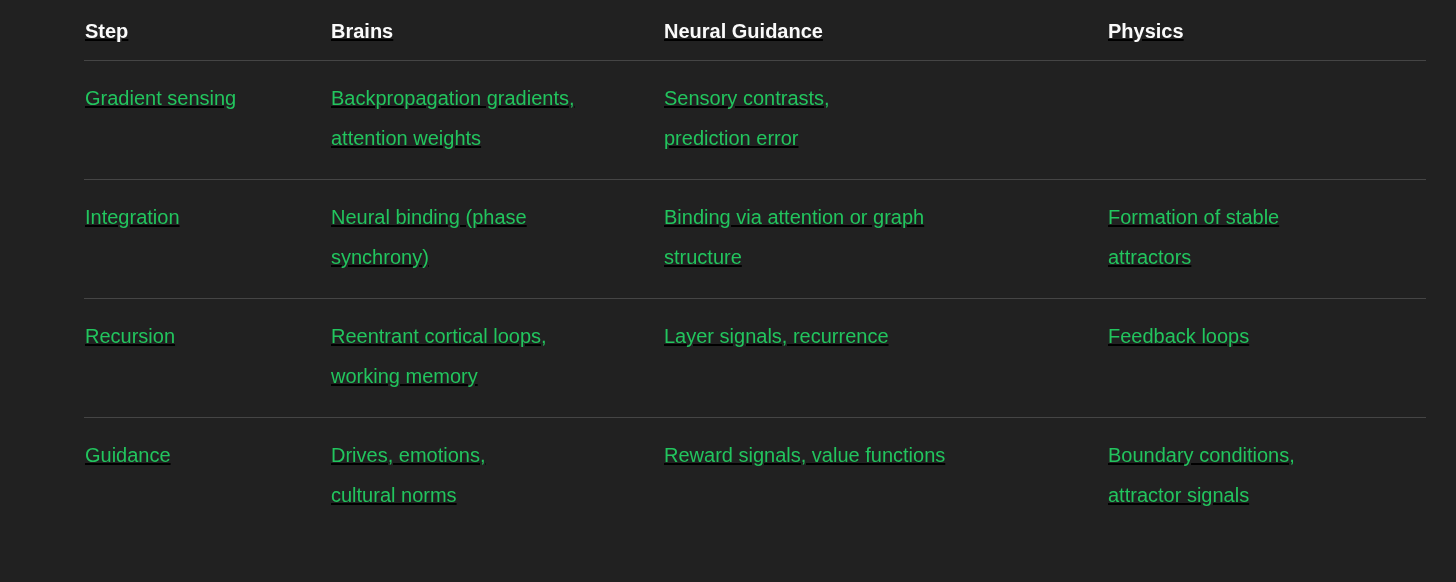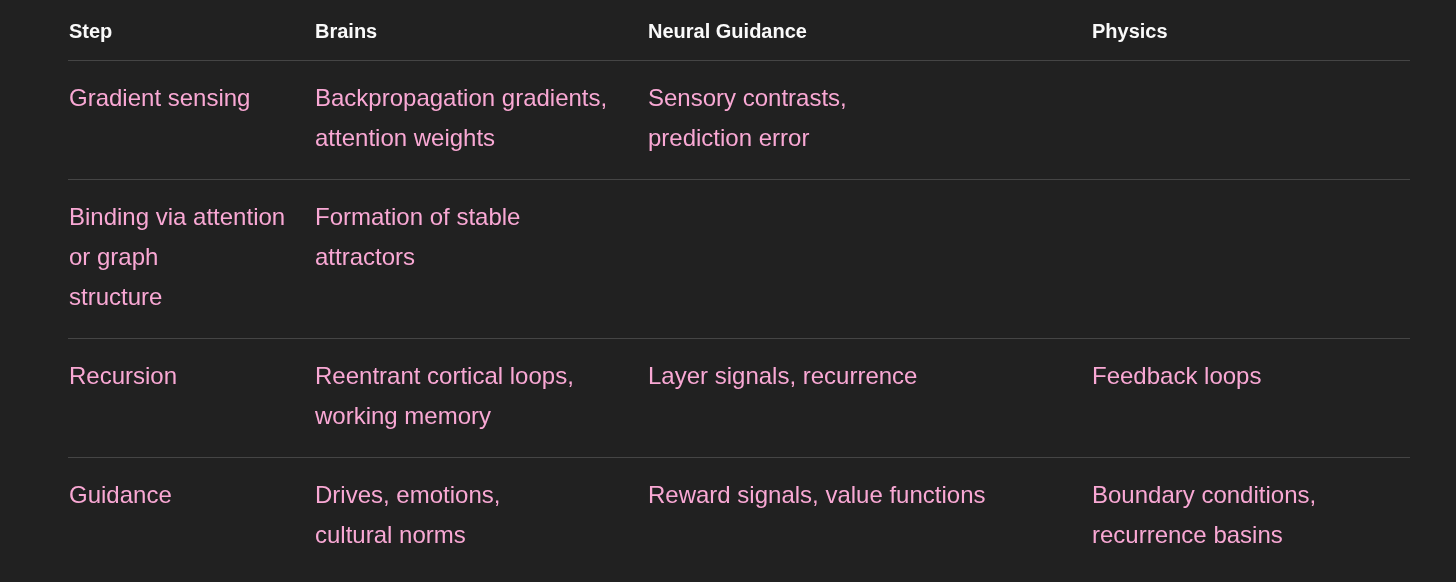--- a/index.html
+++ b/index.html
@@ -8,42 +8,43 @@
   }
   body {
     width: 1456px;
     height: 582px;
     background: #212121;
     overflow: hidden;
     font-family: "Liberation Sans", sans-serif;
   }
   .table-wrap {
     position: absolute;
-    left: 68px;
+    left: 84px;
     top: 0;
     width: 1342px;
+    text-decoration: underline;
   }
   .trow {
     display: grid;
     grid-template-columns: 246px 333px 444px 319px;
   }
   .trow.bordered {
     border-bottom: 1px solid #454545;
   }
   .th {
     color: #fafafa;
     font-size: 20px;
     font-weight: 700;
     line-height: 23px;
     padding: 20px 24px 17px 1px;
     white-space: pre-line;
   }
   .td {
-    color: #f9a8d4;
-    font-size: 24px;
+    color: #22c55e;
+    font-size: 20px;
     font-weight: 400;
     line-height: 40px;
     padding: 17px 24px 21px 1px;
     white-space: pre-line;
     vertical-align: top;
   }
 </style>
 </head>
 <body>
 
@@ -58,36 +59,39 @@
 
   <div class="trow bordered">
     <div class="td">Gradient sensing</div>
     <div class="td">Backpropagation gradients,
 attention weights</div>
     <div class="td">Sensory contrasts,
 prediction error</div>
   </div>
 
   <div class="trow bordered">
+    <div class="td">Integration</div>
+    <div class="td">Neural binding (phase
+synchrony)</div>
     <div class="td">Binding via attention or graph
 structure</div>
     <div class="td">Formation of stable
 attractors</div>
   </div>
 
   <div class="trow bordered">
     <div class="td">Recursion</div>
     <div class="td">Reentrant cortical loops,
 working memory</div>
     <div class="td">Layer signals, recurrence</div>
     <div class="td">Feedback loops</div>
   </div>
 
   <div class="trow">
     <div class="td">Guidance</div>
     <div class="td">Drives, emotions,
 cultural norms</div>
     <div class="td">Reward signals, value functions</div>
     <div class="td">Boundary conditions,
-recurrence basins</div>
+attractor signals</div>
   </div>
 
 </div>
 
 </body></html>

